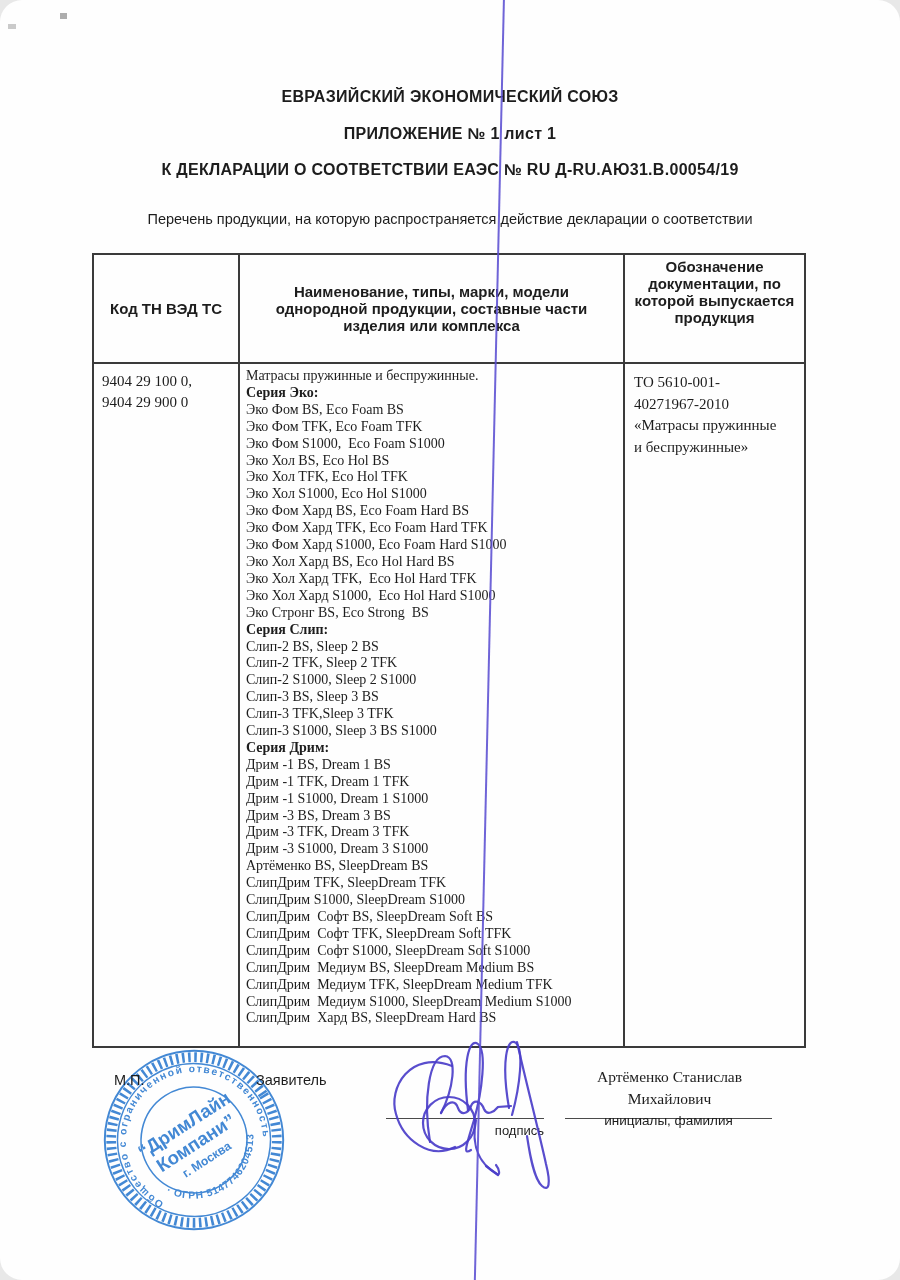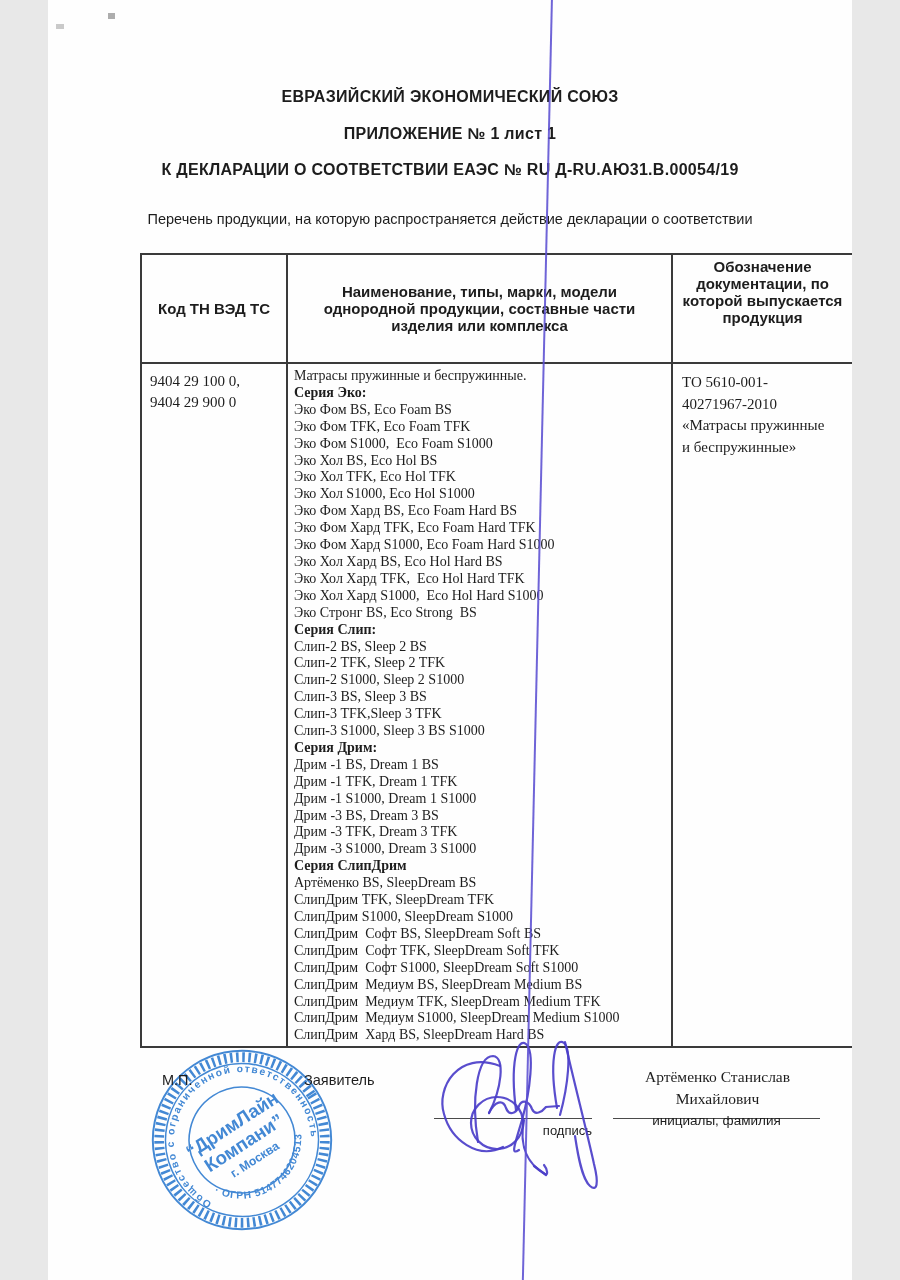--- a/index.html
+++ b/index.html
@@ -1,20 +1,20 @@
 <!DOCTYPE html>
 <html style="--stamp_blue: #2f7cd0; --pen_ink: #5b4ed2; --signature_ink: #4b3ec9; --text_ink: #1d1d1d; --border: #3a3a3a;"><head>
 <meta charset="utf-8">
 <title>Scanned declaration annex</title>
 <style>
   html,body{margin:0;padding:0;background:#e8e8e8;}
   .page{
-    position:relative;width:804px;height:1280px;margin:0 auto;
+    position:relative;width:900px;height:1280px;margin:0 auto;
     background:#fefefe;overflow:hidden;
-    font-family:"Liberation Sans",sans-serif;color:var(--text_ink,#1d1d1d);
+    font-family:"Liberation Sans",sans-serif;color:var(--text_ink,#1d1d1d);border-radius:22px;
   }
   
   .hdr{position:absolute;left:0;width:100%;text-align:center;font-weight:bold;letter-spacing:.3px;}
   .hdr-union{top:88px;font-size:16px;}
   .hdr-annex{top:125px;font-size:16px;}
   .hdr-decl{top:161px;font-size:16px;}
   .hdr-sub{position:absolute;left:0;width:100%;top:211px;text-align:center;font-size:14.5px;font-weight:normal;}
 
   
   .doc-table{
@@ -109,21 +109,20 @@
         <div class="product-line">Слип-3 BS, Sleep 3 BS</div>
         <div class="product-line">Слип-3 TFK,Sleep 3 TFK</div>
         <div class="product-line">Слип-3 S1000, Sleep 3 BS S1000</div>
         <div class="product-line bold">Серия Дрим:</div>
         <div class="product-line">Дрим -1 BS, Dream 1 BS</div>
         <div class="product-line">Дрим -1 TFK, Dream 1 TFK</div>
         <div class="product-line">Дрим -1 S1000, Dream 1 S1000</div>
         <div class="product-line">Дрим -3 BS, Dream 3 BS</div>
         <div class="product-line">Дрим -3 TFK, Dream 3 TFK</div>
         <div class="product-line">Дрим -3 S1000, Dream 3 S1000</div>
-        <div class="product-line bold">Серия СлипДрим</div>
         <div class="product-line">Артёменко BS, SleepDream BS</div>
         <div class="product-line">СлипДрим TFK, SleepDream TFK</div>
         <div class="product-line">СлипДрим S1000, SleepDream S1000</div>
         <div class="product-line">СлипДрим  Софт BS, SleepDream Soft BS</div>
         <div class="product-line">СлипДрим  Софт TFK, SleepDream Soft TFK</div>
         <div class="product-line">СлипДрим  Софт S1000, SleepDream Soft S1000</div>
         <div class="product-line">СлипДрим  Медиум BS, SleepDream Medium BS</div>
         <div class="product-line">СлипДрим  Медиум TFK, SleepDream Medium TFK</div>
         <div class="product-line">СлипДрим  Медиум S1000, SleepDream Medium S1000</div>
         <div class="product-line">СлипДрим  Хард BS, SleepDream Hard BS</div>

